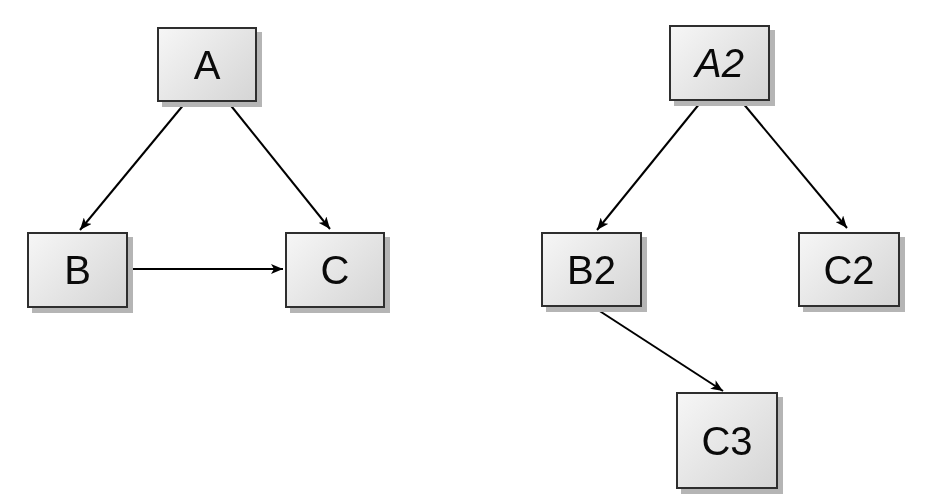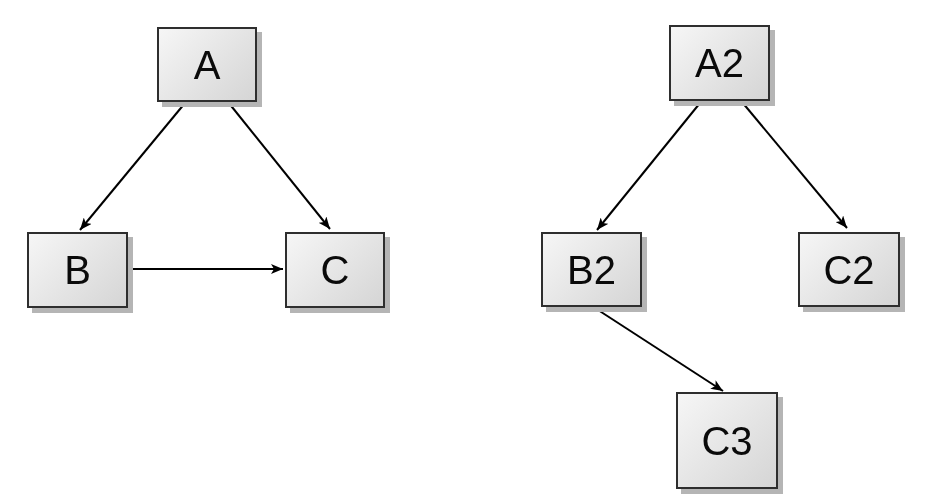--- a/index.html
+++ b/index.html
@@ -62,21 +62,21 @@
           <span class="node-label" style="color: rgb(10, 10, 10);">A</span>
         </div>
         <div class="node" style="left: 27px; top: 232px; width: 101px; height: 76px; border-color: rgb(46, 46, 46); background: linear-gradient(135deg, rgb(246, 246, 246), rgb(213, 213, 213)); box-shadow: rgb(181, 181, 181) 5px 5px 0px;">
           <span class="node-label" style="color: rgb(10, 10, 10);">B</span>
         </div>
         <div class="node" style="left: 285px; top: 232px; width: 100px; height: 76px; border-color: rgb(46, 46, 46); background: linear-gradient(135deg, rgb(246, 246, 246), rgb(213, 213, 213)); box-shadow: rgb(181, 181, 181) 5px 5px 0px;">
           <span class="node-label" style="color: rgb(10, 10, 10);">C</span>
         </div>
       </div>
       <div>
-        <div class="node" style="left: 669px; top: 25px; width: 101px; height: 76px; border-color: rgb(46, 46, 46); background: linear-gradient(135deg, rgb(246, 246, 246), rgb(213, 213, 213)); box-shadow: rgb(181, 181, 181) 5px 5px 0px;">
+        <div class="node" style="left: 669px; top: 25px; width: 101px; height: 76px; border-color: rgb(46, 46, 46); background: linear-gradient(135deg, rgb(246, 246, 246), rgb(213, 213, 213)); box-shadow: rgb(181, 181, 181) 5px 5px 0px; font-style: italic;">
           <span class="node-label" style="color: rgb(10, 10, 10);">A2</span>
         </div>
         <div class="node" style="left: 541px; top: 232px; width: 101px; height: 75px; border-color: rgb(46, 46, 46); background: linear-gradient(135deg, rgb(246, 246, 246), rgb(213, 213, 213)); box-shadow: rgb(181, 181, 181) 5px 5px 0px;">
           <span class="node-label" style="color: rgb(10, 10, 10);">B2</span>
         </div>
         <div class="node" style="left: 798px; top: 232px; width: 102px; height: 75px; border-color: rgb(46, 46, 46); background: linear-gradient(135deg, rgb(246, 246, 246), rgb(213, 213, 213)); box-shadow: rgb(181, 181, 181) 5px 5px 0px;">
           <span class="node-label" style="color: rgb(10, 10, 10);">C2</span>
         </div>
         <div class="node" style="left: 676px; top: 392px; width: 102px; height: 97px; border-color: rgb(46, 46, 46); background: linear-gradient(135deg, rgb(246, 246, 246), rgb(213, 213, 213)); box-shadow: rgb(181, 181, 181) 5px 5px 0px;">
           <span class="node-label" style="color: rgb(10, 10, 10);">C3</span>

